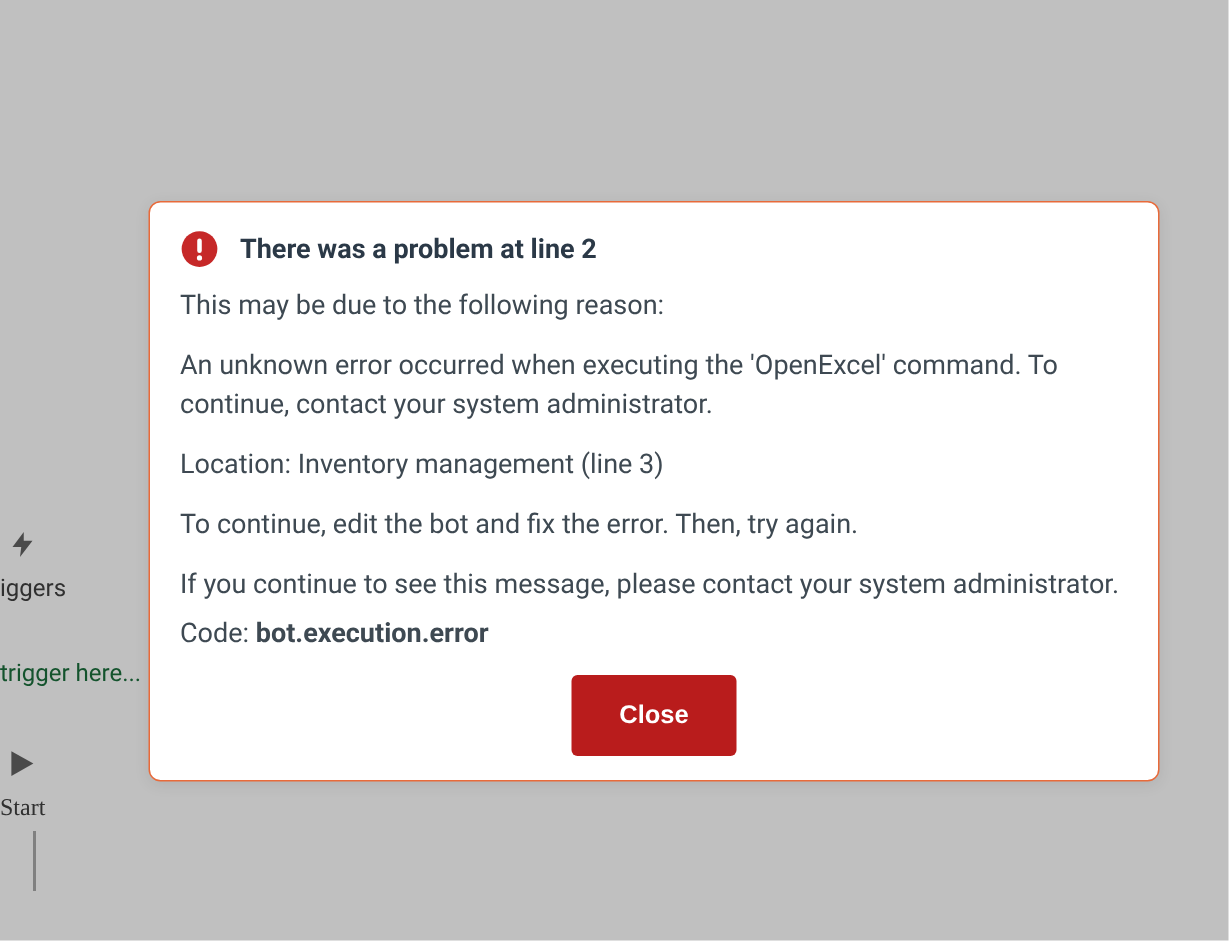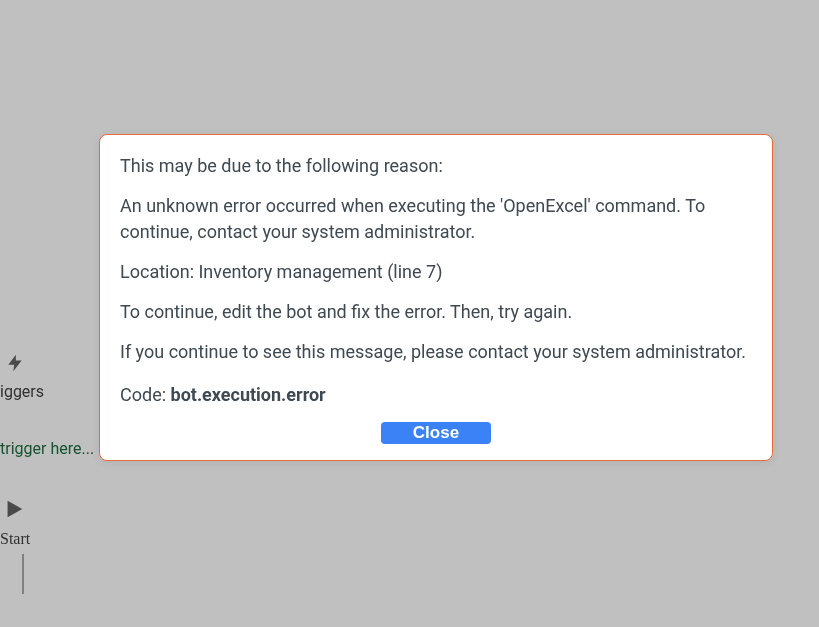--- a/index.html
+++ b/index.html
@@ -83,35 +83,35 @@
       font-size: 18px;
       font-weight: 700;
       color: #2b3947;
     }
     .modal-body {
       color: #3e4952;
       font-size: 18px;
       line-height: 1.45;
     }
     .modal-body p { margin-bottom: 14px; }
-    .modal-body p.tight { margin-bottom: 16px; }
+    .modal-body p.tight { margin-bottom: 6px; }
     .code-line { margin-bottom: 18px; }
     .code-value { font-weight: 700; }
     .modal-footer {
       display: flex;
       justify-content: center;
     }
     .close-btn {
-      background: #3b82f6;
+      background: #b91c1c;
       color: #ffffff;
       border: none;
       border-radius: 4px;
       font-size: 17px;
       font-weight: 600;
-      padding: 1px 32px;
+      padding: 17px 32px;
       cursor: pointer;
     }
   </style>
 </head>
 <body>
 
 <div class="bg-panel">
   <span class="bg-lightning">
     <svg viewBox="0 0 24 24" width="20" height="26" fill="#4a4a4a">
       <path d="M13 2 L4 14 L11 14 L10 22 L20 9 L13 9 Z"></path>
@@ -124,24 +124,34 @@
       <svg viewBox="0 0 24 24" width="22" height="22" fill="#4a4a4a">
         <path d="M5 3 L21 12 L5 21 Z"></path>
       </svg>
     </span>
     <div class="bg-start-label">Start</div>
     <div class="bg-connector"></div>
   </div>
 </div>
 
 <div class="modal">
+  <div class="modal-header">
+    <span class="error-icon">
+      <svg viewBox="0 0 24 24" width="26" height="26">
+        <circle cx="12" cy="12" r="11" fill="#c62828"></circle>
+        <rect x="10.6" y="5.5" width="2.8" height="9" rx="1.4" fill="#ffffff"></rect>
+        <circle cx="12" cy="17.5" r="1.6" fill="#ffffff"></circle>
+      </svg>
+    </span>
+    <div class="modal-title">There was a problem at line 2</div>
+  </div>
   <div class="modal-body">
     <p>This may be due to the following reason:</p>
     <p>An unknown error occurred when executing the 'OpenExcel' command. To continue, contact your system administrator.</p>
-    <p>Location: Inventory management (line 7)</p>
+    <p>Location: Inventory management (line 3)</p>
     <p>To continue, edit the bot and fix the error. Then, try again.</p>
     <p class="tight">If you continue to see this message, please contact your system administrator.</p>
     <p class="code-line">
       <span>Code: </span><span class="code-value">bot.execution.error</span>
     </p>
   </div>
   <div class="modal-footer">
     <button class="close-btn">Close</button>
   </div>
 </div>

